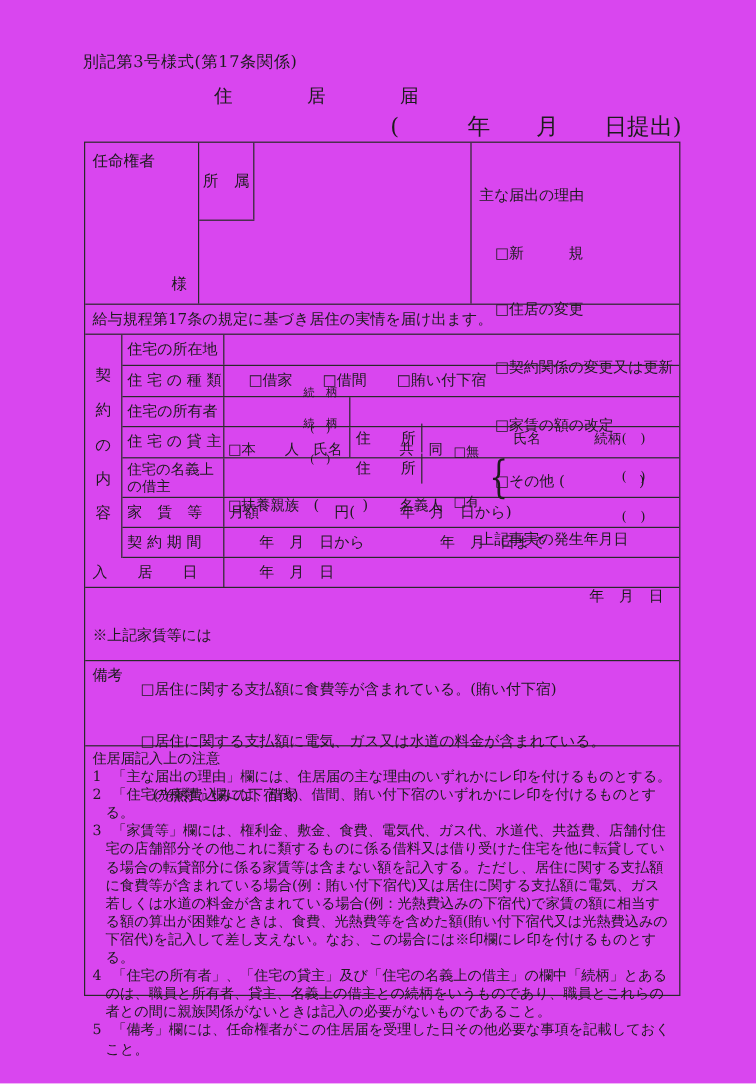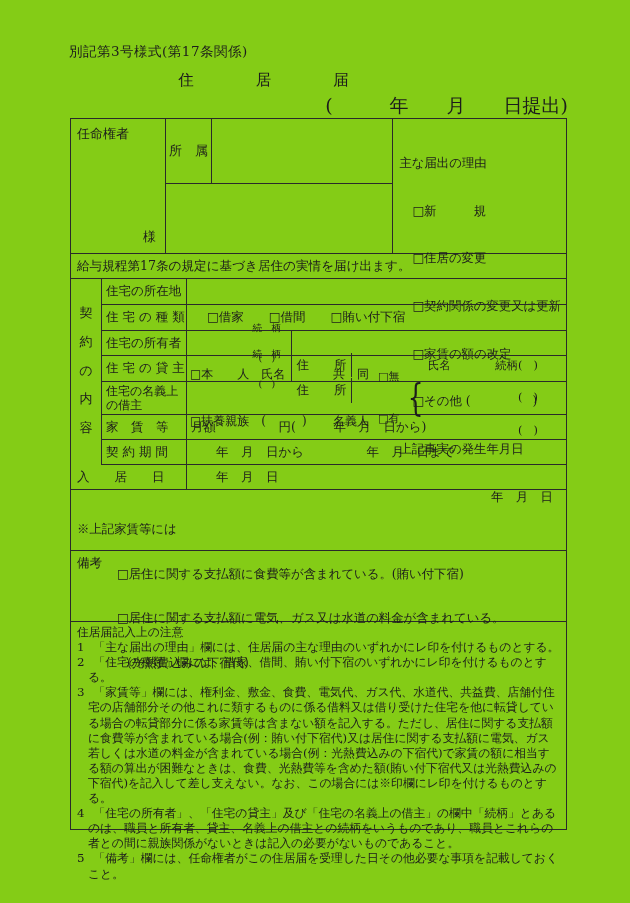--- a/index.html
+++ b/index.html
@@ -4,21 +4,21 @@
 <style>
   * { box-sizing: border-box; margin: 0; padding: 0; }
   html, body { background: #ffffff; }
   body {
     width: 630px; height: 903px;
     font-family: "DejaVu Serif", "Liberation Serif", serif;
     color: #1c1c1c;
     position: relative;
     -webkit-font-smoothing: antialiased;
   }
-  .sheet { position: absolute; inset: 0; width: 630px; height: 903px; background: #84cc16; }
+  .sheet { position: absolute; inset: 0; width: 630px; height: 903px; background: #d946ef; }
 
   
   .form-code { position: absolute; left: 69px; top: 43px; font-size: 13.5px; letter-spacing: .5px; }
   .doc-title {
     position: absolute; left: 0; top: 70px; width: 527px;
     text-align: center; font-size: 15.5px;
     letter-spacing: 62px; text-indent: 62px; white-space: nowrap;
   }
   .submit-date { position: absolute; top: 93px; right: 62px; font-size: 19px; white-space: pre; }
 
@@ -29,21 +29,21 @@
     font-size: 12.5px;
   }
   .bt { border-top: 1px solid #2a2a2a; }
   .br { border-right: 1px solid #2a2a2a; }
   .bb { border-bottom: 1px solid #2a2a2a; }
 
   
   .sec-a { display: flex; height: 134px; }
   .a-left { width: 97px; position: relative; padding: 6px 6px; font-size: 13px; }
   .a-honorific { position: absolute; right: 9px; bottom: 7px; }
-  .a-mid { width: 233px; display: flex; flex-direction: column; }
+  .a-mid { width: 233px; display: flex; flex-direction: row; }
   .a-affil { height: 65px; display: flex; }
   .a-affil-label { width: 46px; display: flex; align-items: center; justify-content: center; font-size: 13px; }
   .a-cell { flex: 1; }
   .a-row2 { flex: 1; display: flex; }
   .a-lab-sm { width: 35px; display: flex; align-items: center; justify-content: center; font-size: 12px; white-space: nowrap; }
   .a-val-sm { width: 58px; }
   .a-right { flex: 1; font-size: 12.4px; line-height: 15.9px; padding: 4px 5px 2px 6px; white-space: pre; }
   .reason-item { padding-left: 13px; }
   .occurrence-date { text-align: right; padding-right: 8px; }
 

